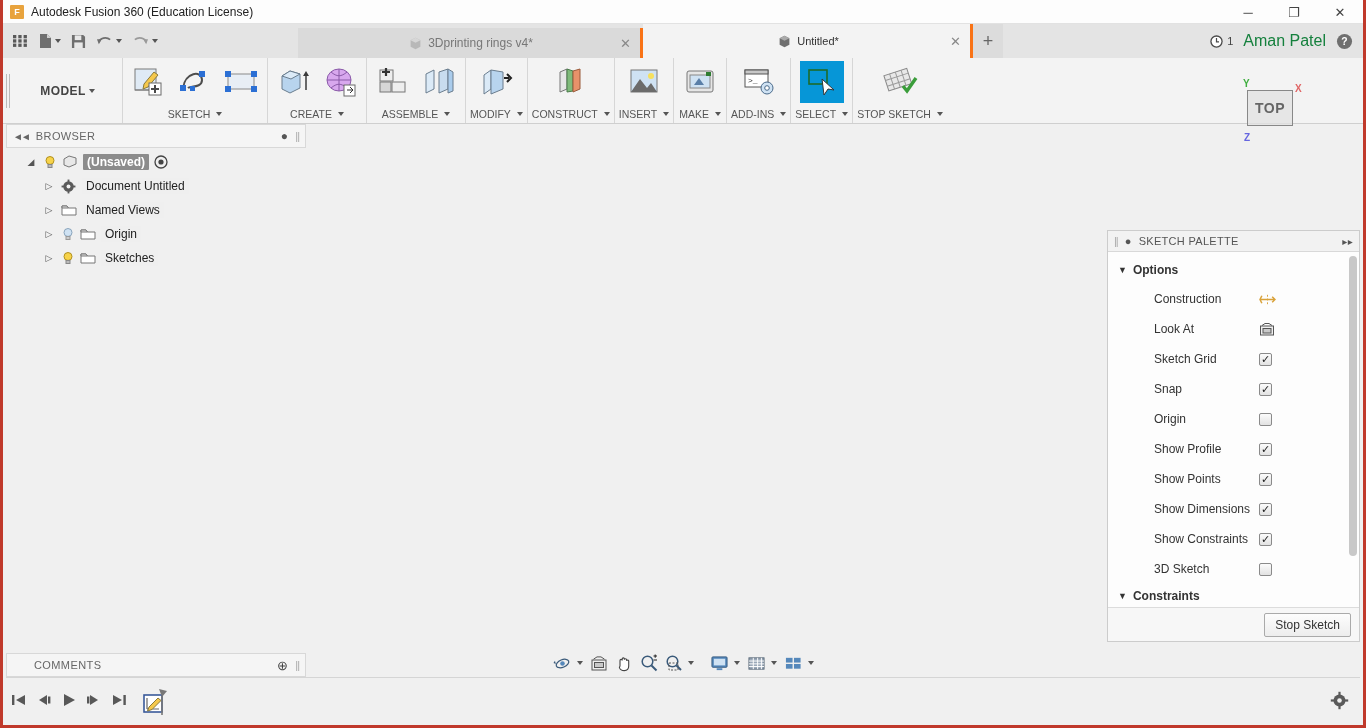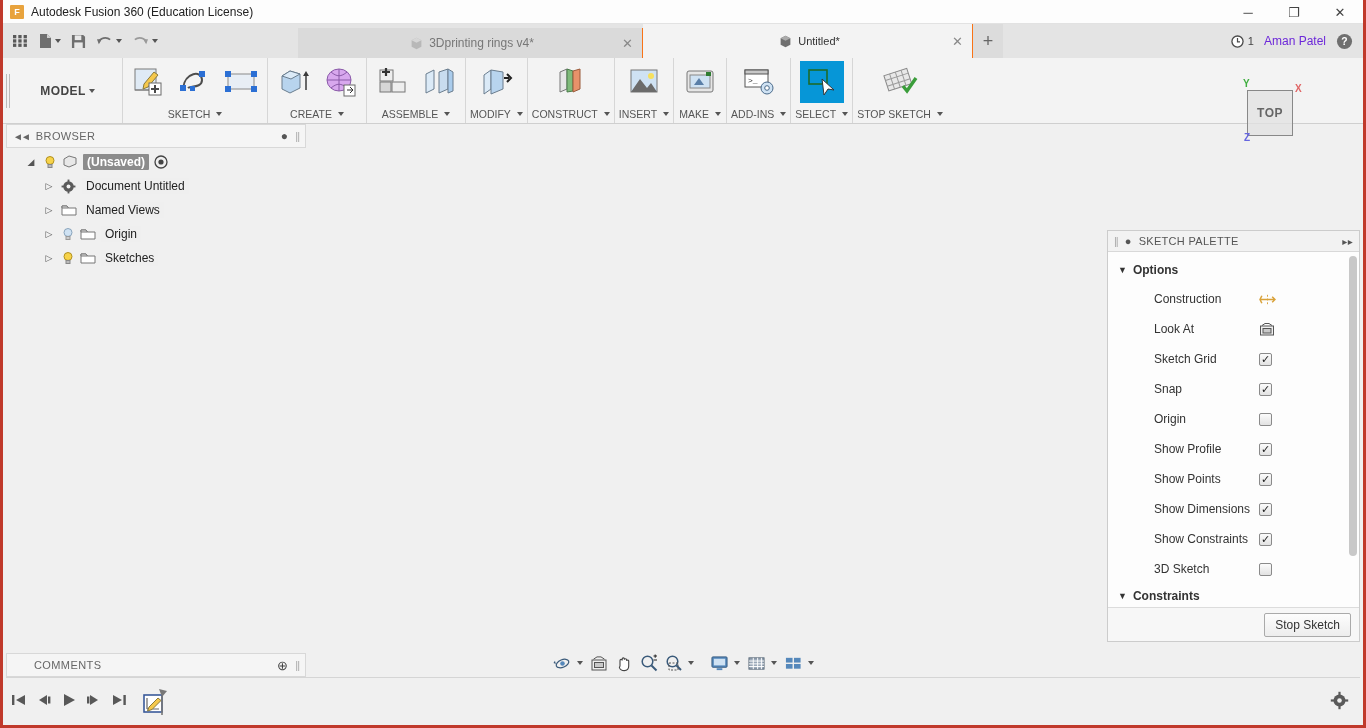--- a/index.html
+++ b/index.html
@@ -47,35 +47,35 @@
     height: 26px; padding: 0 4px; margin: 0 1px; cursor: default;
   }
   .caret { width: 0; height: 0; border-left: 3.5px solid transparent;
            border-right: 3.5px solid transparent; border-top: 4px solid #555;
            margin-left: 3px; }
   .tabstrip { display: flex; align-items: flex-end; height: 34px; flex: 1; }
   .doc-tab {
     height: 30px; min-width: 200px; display: flex; align-items: center;
     justify-content: center; gap: 6px; padding: 0 14px 0 18px;
     font-size: 12px; color: #777; position: relative;
-    background: #dadada; border-right: 1px solid #f97316; margin-top: 20px;
+    background: #dadada; border-right: 3px solid #f97316; margin-top: 20px;
   }
   .doc-tab.active { background: #f3f3f3; color: #333; height: 34px; }
   .doc-tab .tab-x { position: absolute; right: 9px; font-size: 13px; color: #888; }
   .tab-cube {
     width: 13px; height: 13px; flex: 0 0 13px; position: relative;
   }
   .plus-tab {
     width: 30px; height: 34px; display: flex; align-items: center;
     justify-content: center; font-size: 18px; color: #666; background: #dcdcdc;
   }
   .qat-right { display: flex; align-items: center; height: 100%; gap: 10px;
                padding: 0 10px 0 12px; }
   .job-indicator { display: flex; align-items: center; gap: 3px; font-size: 11px; color: #444; }
-  .user-name { font-size: 12px; color: #6d28d9; }
+  .user-name { font-size: 16px; color: #15803d; }
 
   
   .ribbon {
     position: absolute; left: 0; top: 58px; width: 100%; height: 66px;
     background: #f3f3f3; border-bottom: 1px solid #cfcfcf;
     display: flex; align-items: stretch;
   }
   .grip { width: 10px; display: flex; align-items: center; justify-content: center; }
   .grip i { display: block; width: 1px; height: 34px; background: #bbb; margin: 0 1px; }
   .ws-switch {
@@ -173,24 +173,24 @@
   }
   .btn {
     padding: 4px 10px; font-size: 12px; color: #333;
     border: 1px solid #aaa; background: linear-gradient(#fdfdfd,#ededed);
     border-radius: 2px;
   }
 
   
   .viewcube { position: absolute; right: 56px; top: 80px; width: 70px; height: 70px; }
   .vc-face {
-    position: absolute; left: 10px; top: 10px; width: 46px; height: 46px;
+    position: absolute; left: 10px; top: 10px; width: 46px; height: 36px;
     background: rgba(225,225,225,.75); border: 1px solid #888;
     display: flex; align-items: center; justify-content: center;
-    font-size: 12px; font-weight: bold; color: #666; letter-spacing: .5px;
+    font-size: 14px; font-weight: bold; color: #666; letter-spacing: .5px;
   }
   .vc-ax { position: absolute; font-size: 10px; font-weight: bold; }
 
   
   .comments {
     position: absolute; left: 3px; bottom: 48px; width: 300px; height: 24px;
   }
   .navbar-bottom {
     position: absolute; left: 0; right: 0; bottom: 48px; height: 28px;
     display: flex; align-items: center; justify-content: center; gap: 1px;

